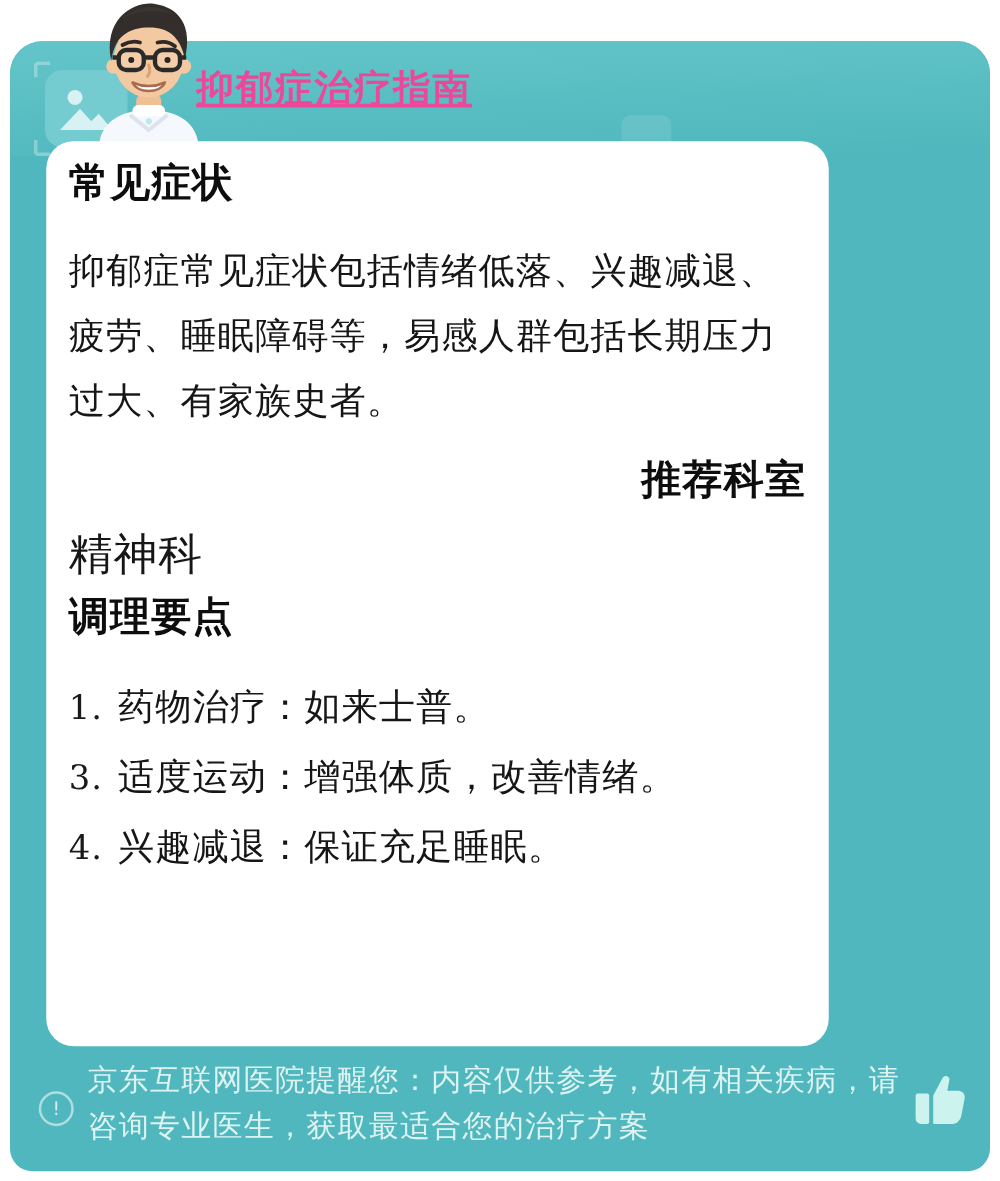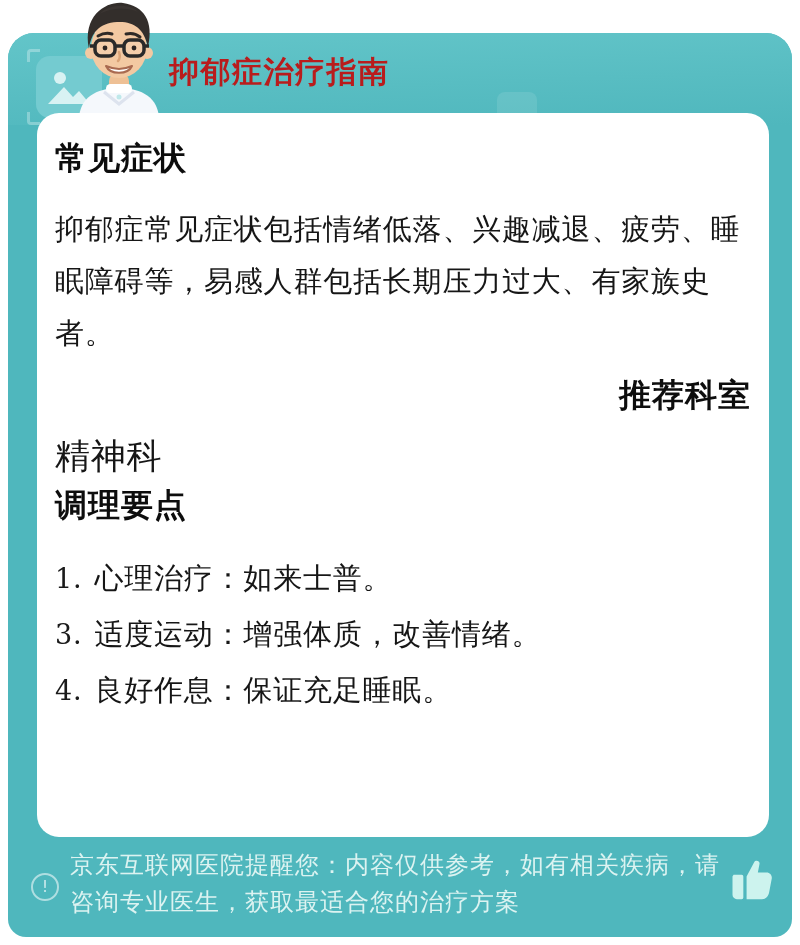--- a/index.html
+++ b/index.html
@@ -27,28 +27,28 @@
     position:absolute;left:36px;top:56px;width:66px;height:62px;
     background:#74cbd0;border-radius:14px;
   }
   .tile-corner{position:absolute;width:10px;height:10px;border:3px solid rgba(255,255,255,0.30);}
   .tc-tl{left:-9px;top:-7px;border-right:none;border-bottom:none;border-radius:4px 0 0 0;}
   .tc-bl{left:-9px;bottom:-7px;border-right:none;border-top:none;border-radius:0 0 0 4px;}
   
   .avatar{position:absolute;left:44px;top:0px;width:150px;height:120px;}
   
   .page-title{
-    position:absolute;left:169px;top:52px;width:460px;
-    font-size:30px;line-height:40px;font-weight:700;color:#b91c1c;letter-spacing:1.5px;
+    position:absolute;left:157px;top:52px;width:460px;
+    font-size:30px;line-height:40px;font-weight:700;color:#ec4899;letter-spacing:1.5px;text-decoration:underline;
   }
   
   .card{
-    position:absolute;left:37px;top:113px;width:732px;height:724px;
+    position:absolute;left:37px;top:113px;width:626px;height:724px;
     background:#ffffff;border-radius:22px;box-sizing:border-box;
-    padding:26px 18px 20px 18px;
+    padding:14px 18px 20px 18px;
   }
   .h2{font-size:32px;line-height:38px;font-weight:700;color:#0d0d0d;margin:0;letter-spacing:1px;}
   .para{
     font-size:29px;line-height:52px;color:#161616;letter-spacing:0.8px;
     margin:26px 0 0 0;
   }
   .h2-dept{margin-top:17px;text-align:right;}
   .dept-value{font-size:35px;line-height:36px;color:#161616;margin-top:24px;letter-spacing:0.8px;}
   .h2-points{margin-top:12px;}
   .list{margin-top:36px;}
@@ -128,27 +128,27 @@
   <div class="h2">常见症状</div>
   <div class="para">抑郁症常见症状包括情绪低落、兴趣减退、疲劳、睡眠障碍等，易感人群包括长期压力过大、有家族史者。</div>
 
   <div class="h2 h2-dept">推荐科室</div>
   <div class="dept-value">精神科</div>
 
   <div class="h2 h2-points">调理要点</div>
 
   <div class="list">
     <div class="list-item">
-      <span class="list-num">1.</span><span>心理治疗：如来士普。</span>
+      <span class="list-num">1.</span><span>药物治疗：如来士普。</span>
     </div>
     <div class="list-item">
       <span class="list-num">3.</span><span>适度运动：增强体质，改善情绪。</span>
     </div>
     <div class="list-item">
-      <span class="list-num">4.</span><span>良好作息：保证充足睡眠。</span>
+      <span class="list-num">4.</span><span>兴趣减退：保证充足睡眠。</span>
     </div>
   </div>
 </div>
 
 <div class="footer-alert">!</div>
 <div class="footer-text">京东互联网医院提醒您：内容仅供参考，如有相关疾病，请咨询专业医生，获取最适合您的治疗方案</div>
 
 <div class="thumb-btn">
   <svg width="52" height="52" viewBox="0 0 48 48">
     <path d="M7 21 h7.5 a1.5 1.5 0 0 1 1.5 1.5 V42 a1.5 1.5 0 0 1 -1.5 1.5 H10 a4 4 0 0 1 -4 -4 V24 a3 3 0 0 1 1 -3 Z" fill="#cdf3ee"></path>

